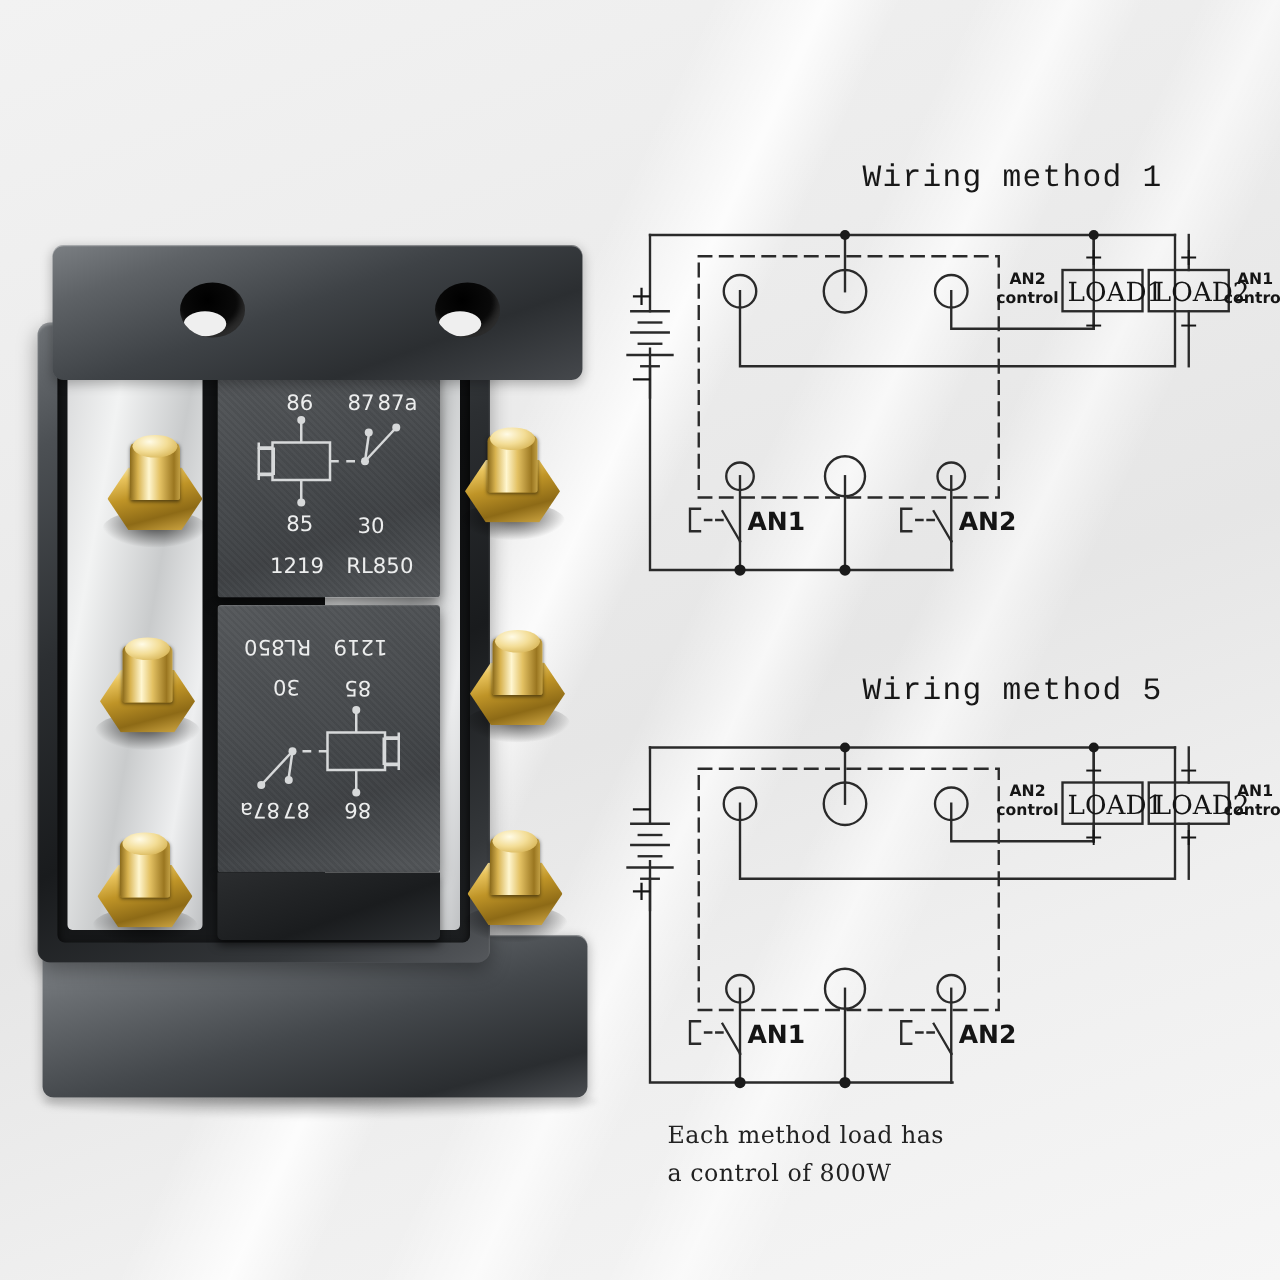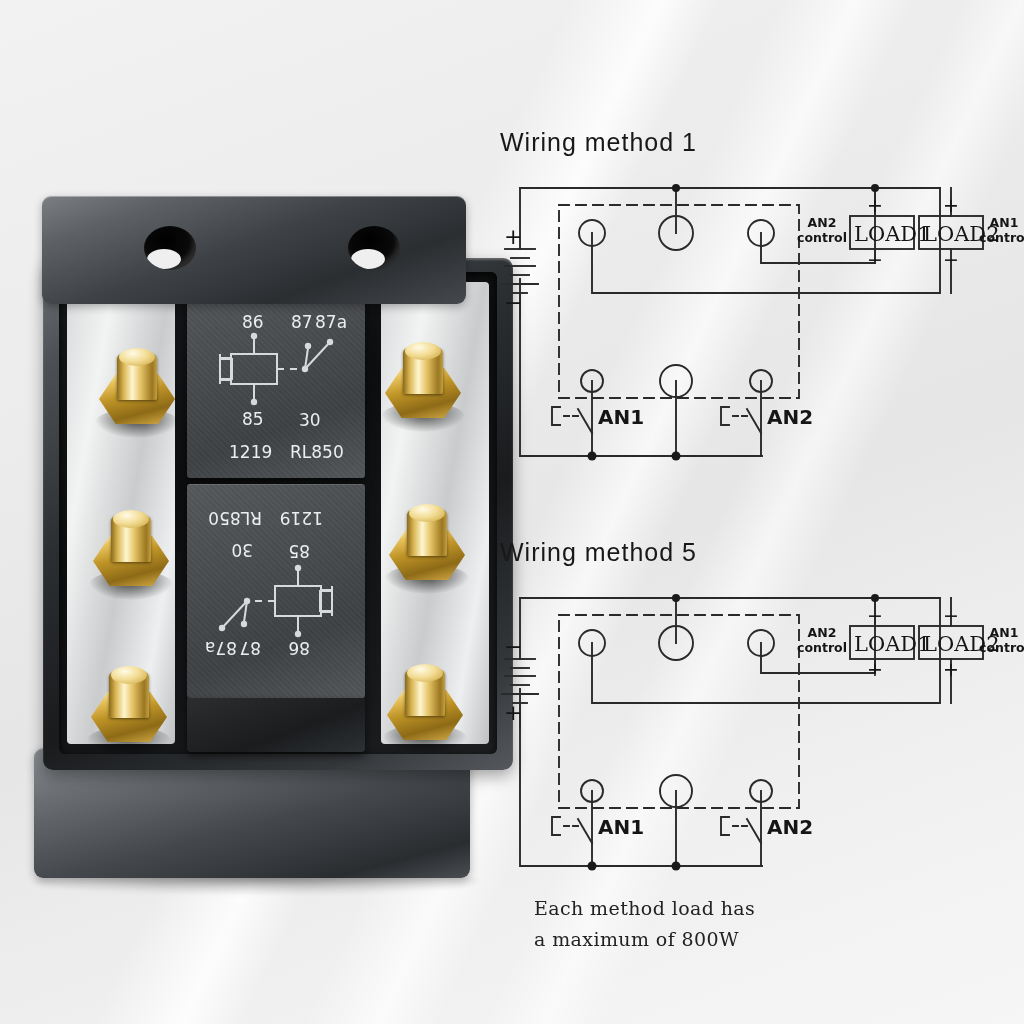--- a/index.html
+++ b/index.html
@@ -62,21 +62,21 @@
   }
   .mhole::after {
     content: ""; position: absolute; left: 3px; bottom: 1px;
     width: 34px; height: 20px; border-radius: 50%;
     background: #efefef;
   }
   #mh1 { left: 102px; top: 30px; }
   #mh2 { left: 306px; top: 30px; }
 
   #body-shell {
-    position: absolute; left: 19px; top: 62px; width: 470px; height: 512px;
+    position: absolute; left: 6px; top: 62px; width: 362px; height: 512px;
     border-radius: 10px;
     background: linear-gradient(150deg,#6f7377 0%,#4c5054 14%,#2c2f32 38%,#191b1d 62%,#34373a 86%,#55585c 100%);
     box-shadow: inset 0 2px 2px rgba(255,255,255,0.25), 0 6px 16px rgba(0,0,0,0.35);
   }
   #body-inner {
     position: absolute; left: 16px; top: 14px; right: 16px; bottom: 16px;
     border-radius: 6px;
     background: linear-gradient(150deg,#16181a 0%,#0d0e0f 40%,#1c1e20 100%);
     box-shadow: inset 0 3px 8px rgba(0,0,0,0.85);
   }
@@ -146,22 +146,22 @@
     filter: blur(2px);
   }
 
   
   .schem { position: absolute; }
   #schem1 { left: 500px; top: 128px; width: 524px; height: 340px; }
   #schem2 { left: 500px; top: 538px; width: 524px; height: 340px; }
   .schem svg { display: block; }
   .sch-title {
     position: absolute; top: 0; left: 0; width: 430px;
-    text-align: left;
-    font-family: Liberation Sans, sans-serif;
+    text-align: right;
+    font-family: Liberation Mono, monospace;
     font-size: 25px;
     color: #181818;
     letter-spacing: 1px;
     white-space: nowrap;
   }
   #caption {
     position: absolute; left: 534px; top: 893px;
     font-family: "DejaVu Serif", serif;
     font-size: 19px;
     line-height: 31px;
@@ -449,16 +449,16 @@
         <text x="504" y="114" font-size="12.5" font-weight="bold" font-family="DejaVu Sans, sans-serif" text-anchor="middle">control</text>
 
         <text x="98" y="296" font-size="20" font-weight="bold" font-family="DejaVu Sans, sans-serif">AN1</text>
         <text x="267" y="296" font-size="20" font-weight="bold" font-family="DejaVu Sans, sans-serif">AN2</text>
       </g>
     </svg>
   </div>
 
   <div id="caption">
     <div>Each method load has</div>
-    <div>a maximum of 800W</div>
+    <div>a control of 800W</div>
   </div>
 
 </div>
 
 </body></html>

